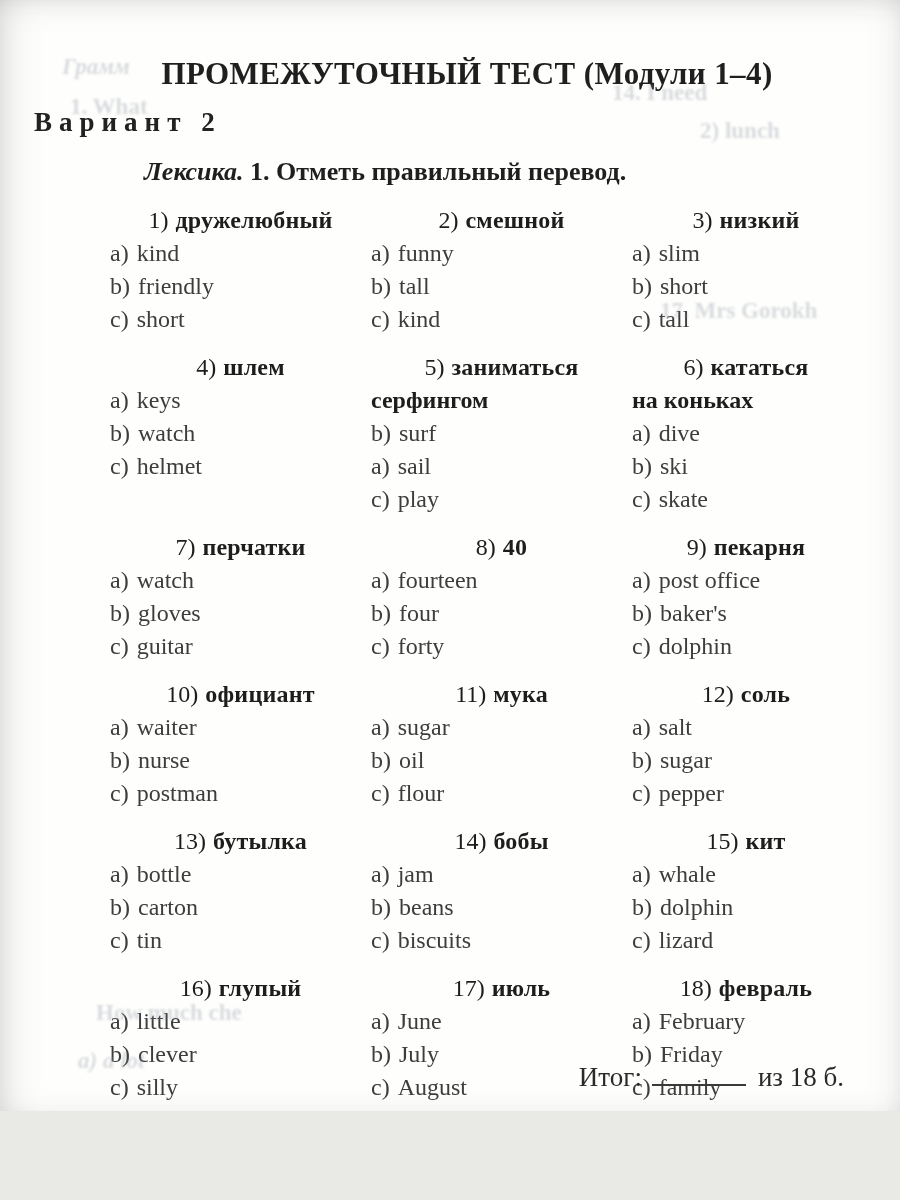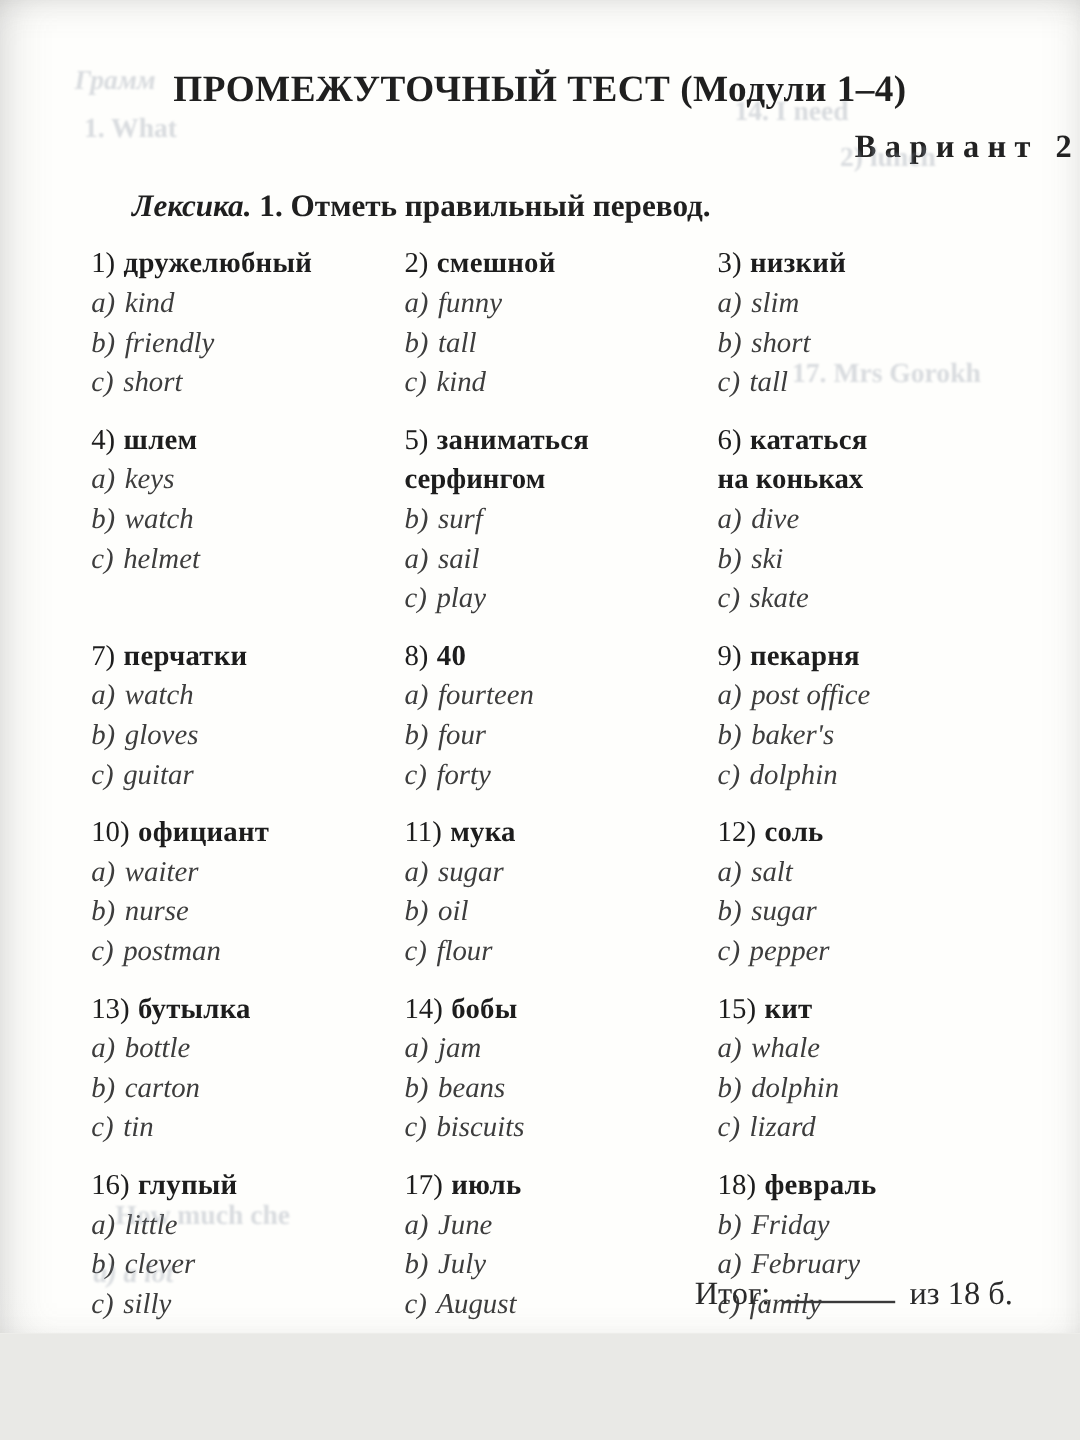--- a/index.html
+++ b/index.html
@@ -11,58 +11,57 @@
   }
   .page {
     position:relative;
     width:900px; height:1111px;
     background:radial-gradient(145% 125% at 55% 45%, #fefefc 55%, #f7f7f4 82%, #ececE8 100%);
     box-shadow:inset 22px 0 46px -30px rgba(110,110,110,.45),
                inset -18px 0 40px -30px rgba(120,120,120,.38),
                inset 0 20px 40px -30px rgba(120,120,120,.30);
     color:#242424;
     overflow:hidden;
+    padding-left:34px;
   }
   .title {
     padding-top:56px;
     text-align:center;
     font-size:31px;
     font-weight:700;
     letter-spacing:.4px;
     color:#1f1f1f;
   }
   .variant {
     margin-top:15px;
-    text-align:right;
+    text-align:left;
     font-size:27px;
     font-weight:700;
     letter-spacing:7px;
     color:#222;
-    margin-left:30px;
   }
   .instruction {
     margin:19px 0 0 78px;
     font-size:26px;
     font-weight:700;
     color:#1f1f1f;
   }
   .instruction .lead { font-style:italic;margin-left:32px; }
   .grid {
     display:grid;
     grid-template-columns:261px 261px auto;
     padding:17px 40px 0 76px;
     row-gap:15px;
   }
   .item { font-size:24px; line-height:33px; }
-  .head { color:#1d1d1d; }
+  .head { color:#1d1d1d;text-align:center; }
   .num { font-weight:400; margin-right:7px; }
   .word { font-weight:700; letter-spacing:.2px; }
   .line2 { font-weight:700; color:#1d1d1d; }
   .opt {
-    font-style:italic;
     color:#3d3d3d;
   }
   .letter { margin-right:8px; }
   .total {
     position:absolute;
     top:1058px; right:56px;
     font-size:27px;
     color:#2a2a2a;
   }
   .blank {
@@ -426,24 +425,24 @@
         </div>
       </div>
       <div class="item">
         <div class="head">
           <span class="num">18)</span><span class="word">февраль</span>
         </div>
 
         <div class="opts">
 
         <div class="opt">
+              <span class="letter">a)</span><span class="text">February</span>
+            </div>
+          <div class="opt">
               <span class="letter">b)</span><span class="text">Friday</span>
-            </div>
-          <div class="opt">
-              <span class="letter">a)</span><span class="text">February</span>
             </div>
           <div class="opt">
               <span class="letter">c)</span><span class="text">family</span>
             </div>
         </div>
       </div>
     </div>
 
   <div class="total">
     <span>Итог:</span><span class="blank"></span><span>из 18 б.</span>

